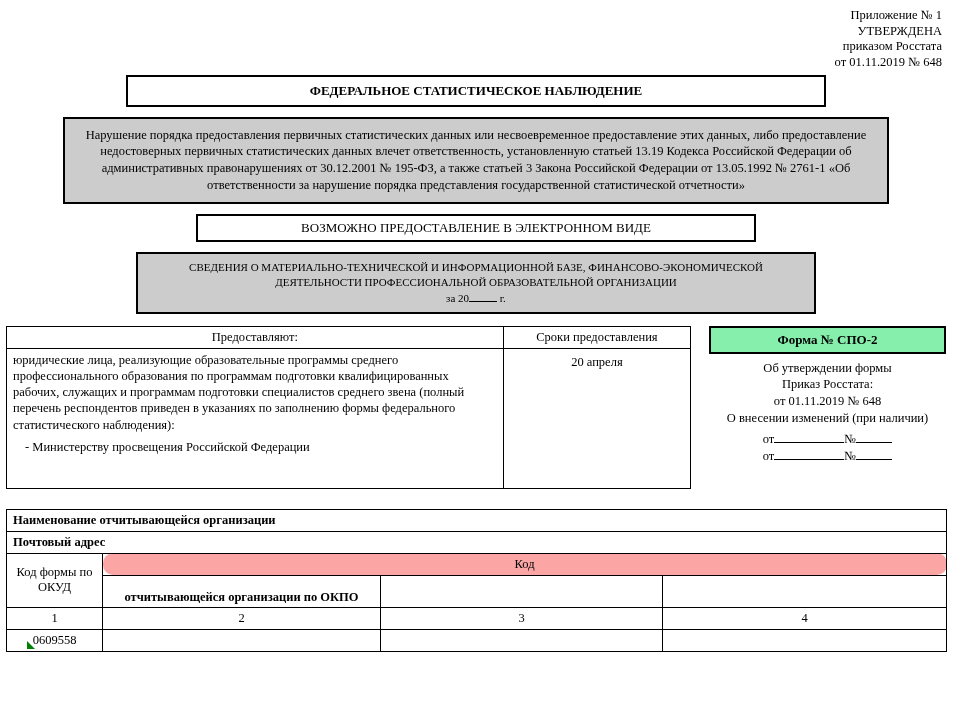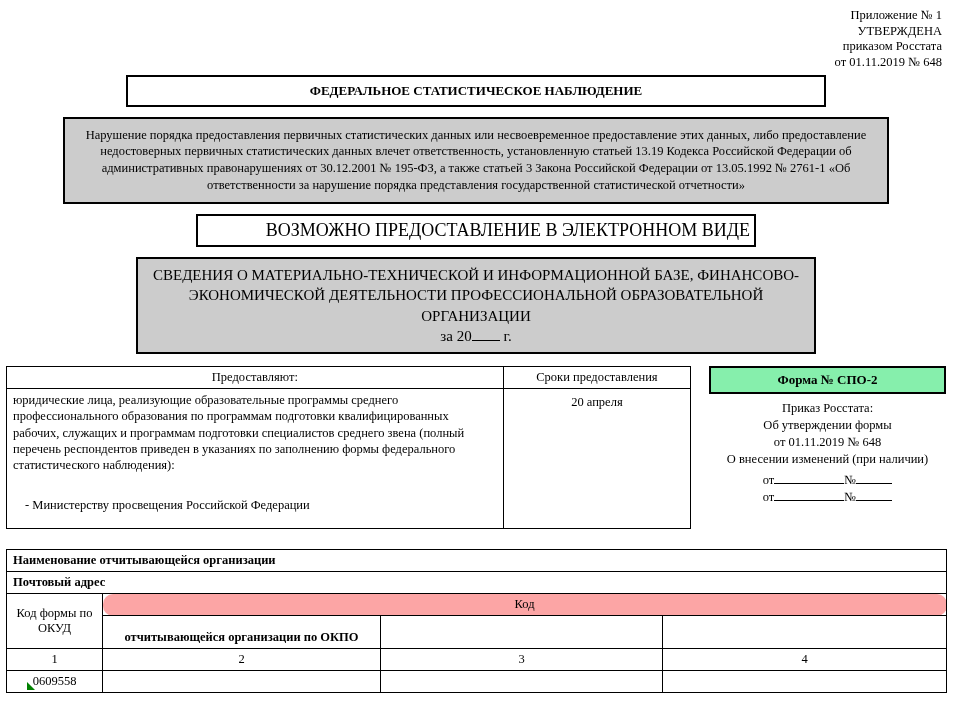--- a/index.html
+++ b/index.html
@@ -37,31 +37,31 @@
     text-align: center;
     font-size: 12.5px;
     line-height: 1.35;
     padding: 8px 16px;
     width: 826px;
     margin: 0 auto 10px auto;
   }
   .elec-box {
     border: 2px solid #000;
     background: #fff;
-    text-align: right;
-    font-size: 18px;
+    text-align: center;
+    font-size: 13px;
     padding: 4px;
     width: 560px;
     margin: 0 auto 10px auto;
   }
   .info-box {
     border: 2px solid #000;
     background: #ccc;
     text-align: center;
-    font-size: 15px;
+    font-size: 11px;
     line-height: 1.35;
     padding: 6px 8px;
     width: 680px;
     margin: 0 auto 12px auto;
   }
   .info-year-underline {
     display: inline-block;
     border-bottom: 1px solid #000;
     min-width: 28px;
     height: 12px;
@@ -82,21 +82,21 @@
   .prov-table th, .prov-table td {
     border: 1px solid #000;
     padding: 3px 6px;
     vertical-align: top;
   }
   .prov-table th {
     text-align: center;
     font-weight: normal;
   }
   .pv-body { line-height: 1.3; }
-  .pv-body .indent { margin-top: 24px; padding-left: 12px; }
+  .pv-body .indent { margin-top: 6px; padding-left: 12px; }
 
   .right-col { width: 238px; }
   .form-num-box {
     border: 2px solid #000;
     background: #86efac;
     font-weight: bold;
     text-align: center;
     padding: 4px;
     font-size: 13px;
     margin-bottom: 6px;
@@ -208,22 +208,22 @@
       </td>
     </tr>
   </tbody>
     </table>
 
   <div class="right-col">
     <div class="form-num-box">
       <span>Форма № СПО-2</span>
     </div>
     <div class="right-meta">
+      <div>Об утверждении формы</div>
       <div>Приказ Росстата:</div>
-      <div>Об утверждении формы</div>
       <div>от 01.11.2019 № 648</div>
       <div>О внесении изменений (при наличии)</div>
     </div>
     <div class="ot-row">
       <span>от</span>
       <span class="ul ul-wide"></span>
       <span>№</span>
       <span class="ul ul-narrow"></span>
     </div>
     <div class="ot-row">

